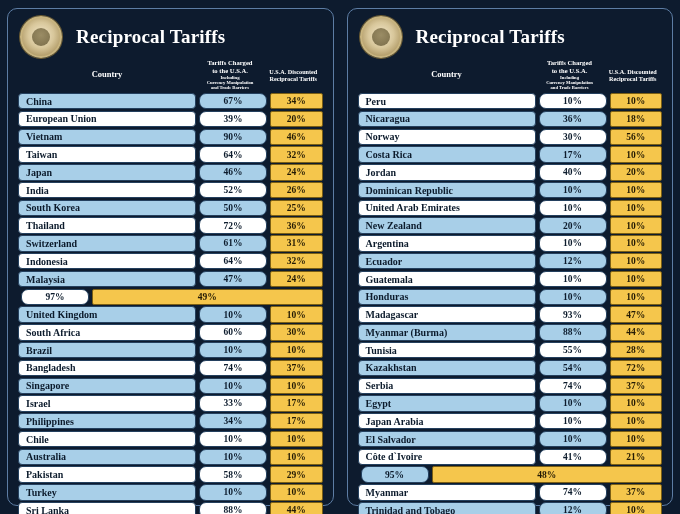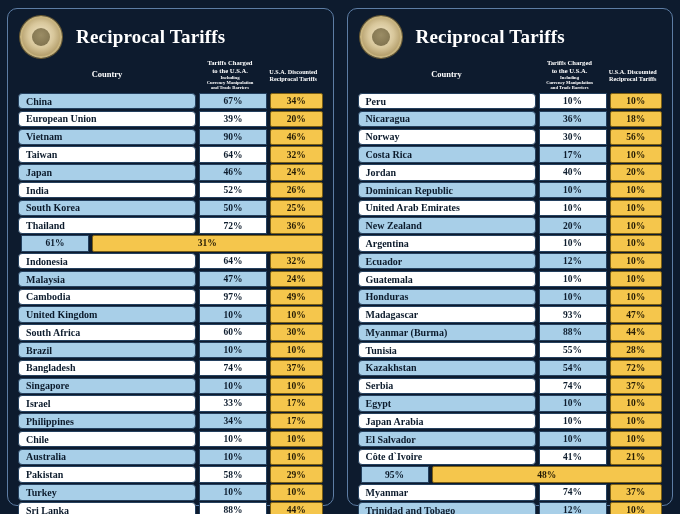--- a/index.html
+++ b/index.html
@@ -140,21 +140,21 @@
     font-family: "Liberation Serif", serif;
   }
   .cell-country.white {
     background: #ffffff;
   }
   .cell-mid {
     flex: 0 0 68px;
     margin-left: 3px;
     background: #a8cfe8;
     border: 1px solid #24405e;
-    border-radius: 0;
+    border-radius: 7px;
     color: #0c1b2c;
     font-size: 9.5px;
     font-weight: 700;
     display: flex;
     align-items: center;
     justify-content: center;
     box-sizing: border-box;
   }
   .cell-mid.white {
     background: #ffffff;
@@ -233,35 +233,35 @@
           <div class="cell-country">South Korea</div>
           <div class="cell-mid">50%</div>
           <div class="cell-right">25%</div>
         </div>
         <div class="row">
           <div class="cell-country white">Thailand</div>
           <div class="cell-mid white">72%</div>
           <div class="cell-right">36%</div>
         </div>
         <div class="row">
+          <div class="cell-country">Switzerland</div>
           <div class="cell-mid">61%</div>
           <div class="cell-right">31%</div>
         </div>
         <div class="row">
           <div class="cell-country white">Indonesia</div>
           <div class="cell-mid white">64%</div>
           <div class="cell-right">32%</div>
         </div>
         <div class="row">
           <div class="cell-country">Malaysia</div>
           <div class="cell-mid">47%</div>
           <div class="cell-right">24%</div>
         </div>
         <div class="row">
-          <div class="cell-country white">Cambodia</div>
           <div class="cell-mid white">97%</div>
           <div class="cell-right">49%</div>
         </div>
         <div class="row">
           <div class="cell-country">United Kingdom</div>
           <div class="cell-mid">10%</div>
           <div class="cell-right">10%</div>
         </div>
         <div class="row">
           <div class="cell-country white">South Africa</div>

